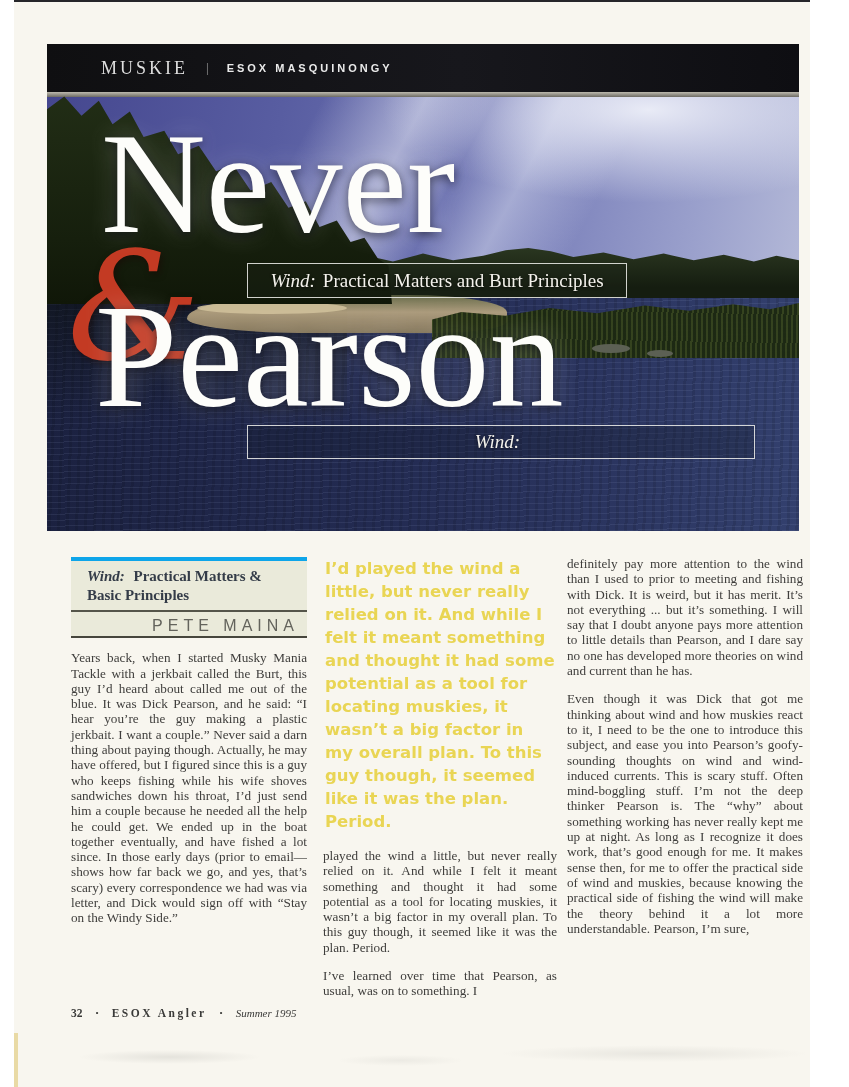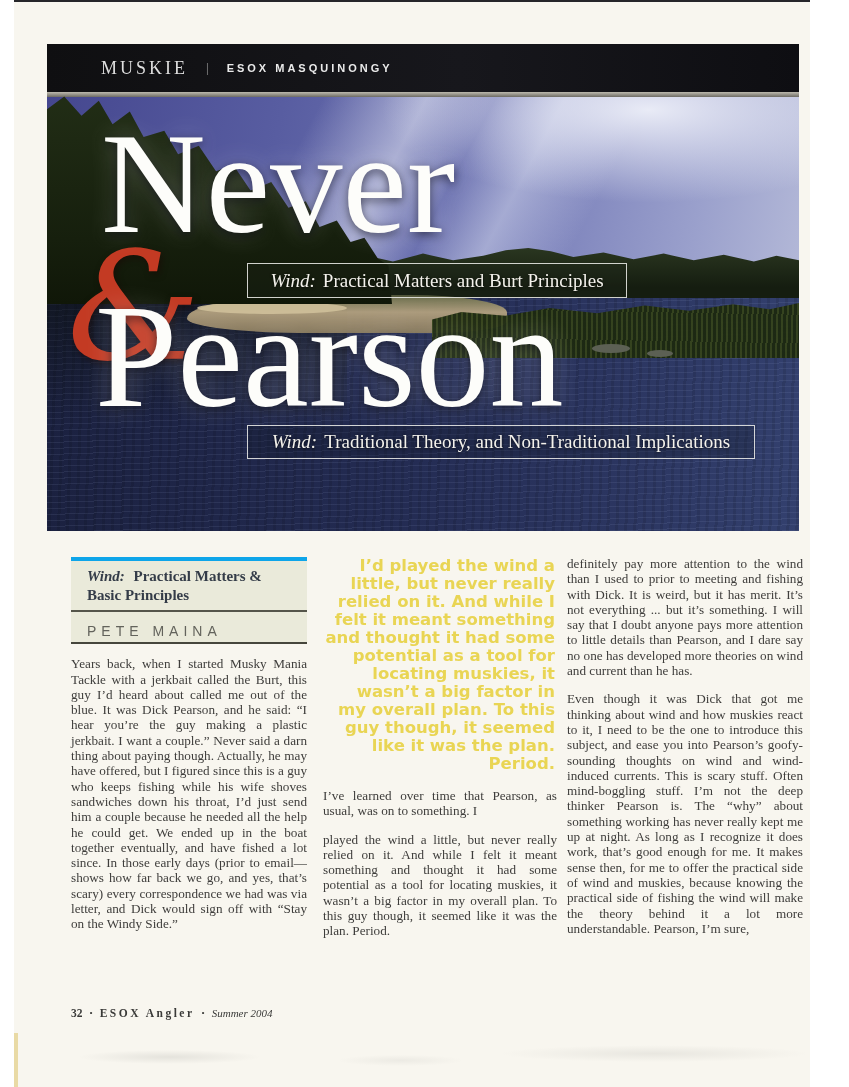--- a/index.html
+++ b/index.html
@@ -77,28 +77,28 @@
        text-align:justify;}
   .col p{margin:0 0 13px 0;}
   .col1{left:57px;width:236px;}
   .col2{left:309px;width:234px;}
   .col3{left:553px;width:236px;top:556px;}
   .head-box{border-top:4px solid #0ea5e9;border-bottom:2px solid #46463c;background:#eaeada;
     margin-bottom:12px;}
   .head-title{font-weight:bold;font-size:15px;line-height:19px;color:#343c48;
     padding:6px 8px 5px 16px;border-bottom:2px solid #55554a;text-align:left;}
   .head-title em{font-style:italic;margin-right:5px;}
-  .byline{font-family:"Liberation Sans",sans-serif;font-size:14px;letter-spacing:5px;
-    color:#63635c;padding:12px 8px 3px 16px;text-align:left;}
+  .byline{font-family:"Liberation Sans",sans-serif;font-size:16px;letter-spacing:5px;
+    color:#63635c;padding:6px 8px 3px 16px;text-align:right;}
   .pull-quote{font-family:"DejaVu Sans",sans-serif;font-weight:bold;font-size:16.5px;
-    line-height:18px;color:#e9d554;text-align:right;padding:0 2px;margin-bottom:15px;}
+    line-height:23px;color:#e9d554;text-align:left;padding:0 2px;margin-bottom:15px;}
 
   
   .footer{position:absolute;left:57px;top:1007px;font-size:11px;color:#3a3a38;
-    display:flex;align-items:center;gap:7px;}
+    display:flex;align-items:center;gap:13px;}
   .footer .pg{font-weight:bold;font-size:11.5px;}
   .footer .mag{letter-spacing:2.5px;font-size:11.5px;font-weight:bold;}
   .footer .issue{font-style:italic;}
   .footer .dot{font-size:9px;}
 </style>
 </head>
 <body>
 
 <div class="page">
   <div class="top-line"></div>
@@ -124,49 +124,48 @@
     <div class="title title-maina">Never</div>
     <div class="amp">&amp;</div>
     <div class="title title-pearson">Pearson</div>
 
     <div class="banner banner1">
       <em>Wind:</em>
       <span>Practical Matters and Burt Principles</span>
     </div>
     <div class="banner banner2">
       <em>Wind:</em>
-      <span>Traditional Theory, and Non-Traditional Implications</span>
     </div>
   </div>
 
   <div class="col col1">
     <div class="head-box">
       <div class="head-title">
         <em>Wind:</em>
         <span>Practical Matters &amp; Basic Principles</span>
       </div>
       <div class="byline">PETE MAINA</div>
     </div>
     <p>Years back, when I started Musky Mania Tackle with a jerkbait called the Burt, this guy I’d heard about called me out of the blue. It was Dick Pearson, and he said: “I hear you’re the guy making a plastic jerkbait. I want a couple.” Never said a darn thing about paying though. Actually, he may have offered, but I figured since this is a guy who keeps fishing while his wife shoves sandwiches down his throat, I’d just send him a couple because he needed all the help he could get. We ended up in the boat together eventually, and have fished a lot since. In those early days (prior to email—shows how far back we go, and yes, that’s scary) every correspondence we had was via letter, and Dick would sign off with “Stay on the Windy Side.”</p>
   </div>
 
   <div class="col col2">
     <div class="pull-quote">I’d played the wind a little, but never really relied on it. And while I felt it meant something and thought it had some potential as a tool for locating muskies, it wasn’t a big factor in my overall plan. To this guy though, it seemed like it was the plan. Period.</div>
+    <p>played the wind a little, but never really relied on it. And while I felt it meant something and thought it had some potential as a tool for locating muskies, it wasn’t a big factor in my overall plan. To this guy though, it seemed like it was the plan. Period.</p>
     <p>I’ve learned over time that Pearson, as usual, was on to something.  I</p>
-    <p>played the wind a little, but never really relied on it. And while I felt it meant something and thought it had some potential as a tool for locating muskies, it wasn’t a big factor in my overall plan. To this guy though, it seemed like it was the plan. Period.</p>
   </div>
 
   <div class="col col3">
     <p>definitely pay more attention to the wind than I used to prior to meeting and fishing with Dick. It is weird, but it has merit. It’s not everything ... but it’s something.  I will say that I doubt anyone pays more attention to little details than Pearson, and I dare say no one has developed more theories on wind and current than he has.</p>
     <p>Even though it was Dick that got me thinking about wind and how muskies react to it, I need to be the one to introduce this subject, and ease you into Pearson’s goofy-sounding thoughts on wind and wind-induced currents. This is scary stuff. Often mind-boggling stuff. I’m not the deep thinker Pearson is.  The “why” about something working has never really kept me up at night. As long as I recognize it does work, that’s good enough for me.  It makes sense then, for me to offer the practical side of wind and muskies, because knowing the practical side of fishing the wind will make the theory behind it a lot more understandable. Pearson, I’m sure,</p>
   </div>
 
   <div class="footer">
     <span class="pg">32</span>
     <span class="dot">•</span>
     <span class="mag">ESOX Angler</span>
     <span class="dot">•</span>
-    <span class="issue">Summer 2004</span>
+    <span class="issue">Summer 1995</span>
   </div>
 
   <div class="edge-yellow"></div>
   <div class="smudge"></div>
 </div>
 
 </body></html>

